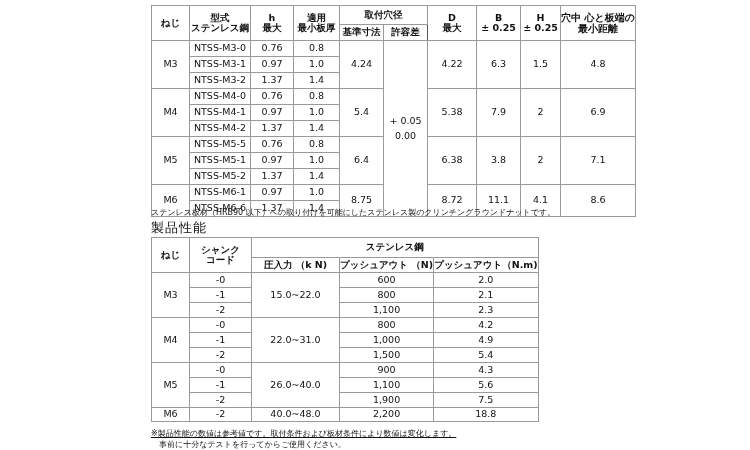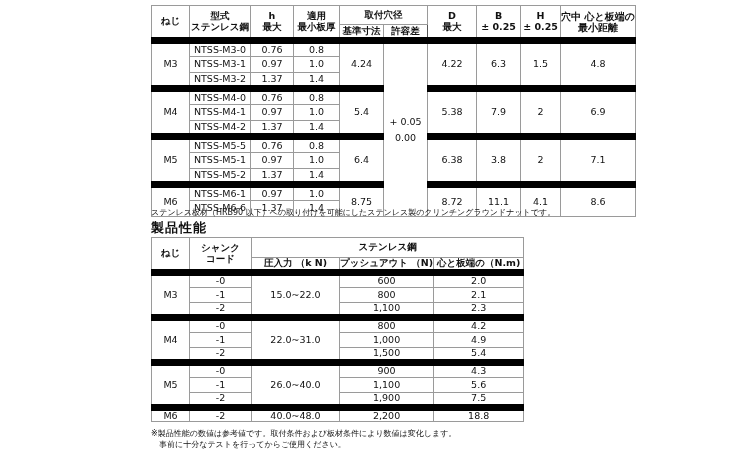--- a/index.html
+++ b/index.html
@@ -4,24 +4,24 @@
 <style>
   html, body { margin:0; padding:0; background:#ffffff; }
   body { width:750px; height:450px; position:relative; overflow:hidden;
          font-family:"DejaVu Sans", "Liberation Sans", sans-serif; color:#111; }
   table { border-collapse:collapse; position:absolute; table-layout:fixed; }
   td { text-align:center; vertical-align:middle; padding:0; font-size:9.5px; line-height:1.1;
        border:1px solid #9a9a9a; white-space:nowrap; }
   .t1 { left:151px; top:5px; border:1.5px solid #222; }
   .t2 { left:151px; top:237px; border:1.5px solid #222; }
   .hd { font-size:9.5px; font-weight:bold; }
-  .grp-top td { border-top:7px solid #000000; }
+  .grp-top td { border-top:1px solid #000000; }
   .vdark { border-left:1px solid #555; }
   .note { position:absolute; font-size:8px; white-space:nowrap; color:#111; }
-  .section-title { position:absolute; left:151px; top:219px; font-size:13px; font-weight:bold; letter-spacing:1px; }
+  .section-title { position:absolute; left:151px; top:219px; font-size:13px; font-weight:normal; letter-spacing:1px; }
 </style>
 </head>
 <body>
 
 <table class="t1">
   <colgroup>
     <col style="width:38px">
       <col style="width:61px">
       <col style="width:43px">
       <col style="width:46px">
@@ -176,21 +176,21 @@
     <td rowspan="2" class="hd">ねじ</td>
     <td rowspan="2" class="hd">
       <div>シャンク</div>
       <div>コード</div>
     </td>
     <td colspan="3" class="hd">ステンレス鋼</td>
   </tr>
   <tr style="height:15px">
     <td class="hd">圧入力 （k N)</td>
     <td class="hd">プッシュアウト （N)</td>
-    <td class="hd">心と板端の（N.m)</td>
+    <td class="hd">プッシュアウト（N.m)</td>
   </tr>
 
   <tr style="height:15px" class="grp-top">
     <td rowspan="3">M3</td>
     <td>-0</td>
     <td rowspan="3">15.0~22.0</td>
     <td>600</td>
     <td>2.0</td>
   </tr>
   <tr style="height:15px">
@@ -243,14 +243,14 @@
   <tr style="height:14px" class="grp-top">
     <td>M6</td>
     <td>-2</td>
     <td>40.0~48.0</td>
     <td>2,200</td>
     <td>18.8</td>
   </tr>
 </tbody>
   </table>
 
-<div class="note" style="left:151px; top:428px;">※製品性能の数値は参考値です。取付条件および板材条件により数値は変化します。</div>
+<div class="note" style="left:151px; top:428px;text-decoration:underline;">※製品性能の数値は参考値です。取付条件および板材条件により数値は変化します。</div>
 <div class="note" style="left:159px; top:439px;">事前に十分なテストを行ってからご使用ください。</div>
 
 </body></html>

